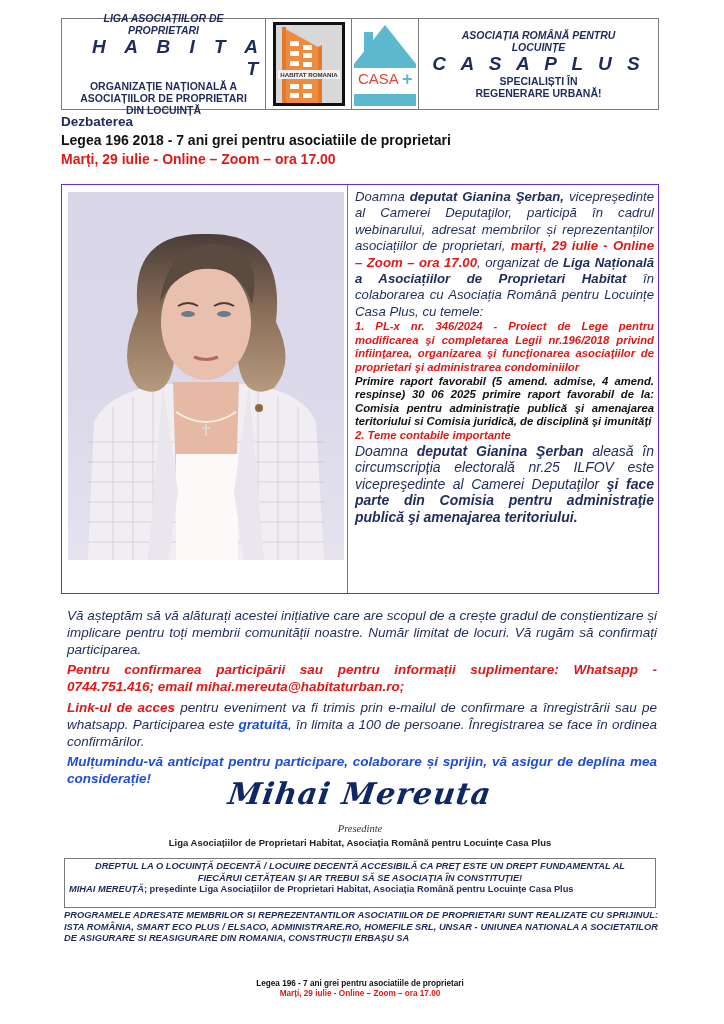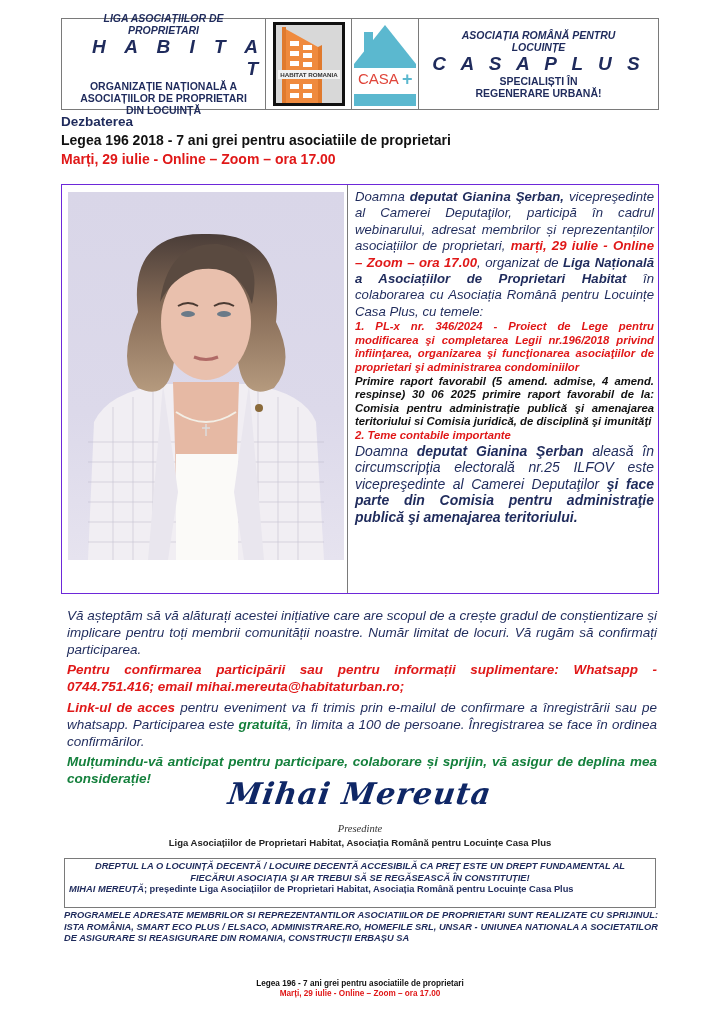--- a/index.html
+++ b/index.html
@@ -36,21 +36,21 @@
     .photo { width: 276px; height: 368px; background: linear-gradient(180deg,#d9d6e8 0%, #dcd9ea 60%, #e6e3ef 100%); position: relative; overflow: hidden; }
     .text-cell { flex: 1; padding: 4px 4px 0 7px; font-size: 13.2px; line-height: 16.4px; font-style: italic; text-align: justify; color: #1f2b5c; }
     .text-cell b { font-weight: bold; }
     .red { color: #e01818; }
     .small-red { font-size: 11.3px; line-height: 13.6px; font-weight: bold; color: #e01818; font-style: italic; text-align: justify; }
     .small-dark { font-size: 11.3px; line-height: 13.6px; font-weight: bold; color: #111; font-style: italic; text-align: justify; }
 
     .body-text { position: absolute; left: 67px; top: 608px; width: 590px; font-size: 13.5px; line-height: 16.8px; font-style: italic; text-align: justify; color: #1f2b5c; }
     .body-text p { margin-bottom: 4px; }
     .body-text .redb { color: #e01818; font-weight: bold; }
-    .body-text .navyb { color: #15803d; font-weight: bold; }
+    .body-text .navyb { color: #1d4ed8; font-weight: bold; }
 
     .signature { position: absolute; left: 61px; top: 776px; width: 598px; text-align: center; font-family: "DejaVu Serif", serif; font-style: italic; font-weight: bold; font-size: 30px; color: #0f2766; letter-spacing: 1px; transform: skewX(-8deg); }
     .pres { position: absolute; left: 61px; top: 823px; width: 598px; text-align: center; font-family: "Liberation Serif", serif; font-style: italic; font-size: 10.5px; color: #333; }
     .org-line { position: absolute; left: 61px; top: 837px; width: 598px; text-align: center; font-size: 9.5px; font-weight: bold; color: #222; }
 
     .quote-box { position: absolute; left: 64px; top: 858px; width: 592px; height: 50px; border: 1px solid #7a7a7a; padding: 2px 4px; font-size: 9.3px; line-height: 11.5px; font-weight: bold; font-style: italic; color: #1f2b5c; }
     .quote-box .c { text-align: center; }
     .quote-box .sig { font-style: normal; }
     .quote-box .sig i { }
 
@@ -198,21 +198,21 @@
   </p>
   <p class="navyb">Mulțumindu-vă anticipat pentru participare, colaborare și sprijin, vă asigur de deplina mea considerație!</p>
 </div>
 
 <div class="signature">Mihai Mereuta</div>
 <div class="pres">Presedinte</div>
 <div class="org-line">Liga Asociațiilor de Proprietari Habitat, Asociația Română pentru Locuințe Casa Plus</div>
 
 <div class="quote-box">
   <div class="c">DREPTUL LA O LOCUINȚĂ DECENTĂ / LOCUIRE DECENTĂ ACCESIBILĂ CA PREȚ ESTE UN DREPT FUNDAMENTAL AL</div>
-  <div class="c">FIECĂRUI ASOCIAȚIA ȘI AR TREBUI SĂ SE REGĂSEASCĂ ÎN CONSTITUȚIE!</div>
+  <div class="c">FIECĂRUI CETĂȚEAN ȘI AR TREBUI SĂ SE ASOCIAȚIA ÎN CONSTITUȚIE!</div>
   <div class="sig"><i>MIHAI MEREUȚĂ</i><span>; președinte Liga Asociațiilor de Proprietari Habitat, Asociația Română pentru Locuințe Casa Plus</span></div>
 </div>
 
 <div class="sponsors">PROGRAMELE ADRESATE MEMBRILOR SI REPREZENTANTILOR ASOCIATIILOR DE PROPRIETARI SUNT REALIZATE CU SPRIJINUL: ISTA ROMÂNIA, SMART ECO PLUS / ELSACO, ADMINISTRARE.RO, HOMEFILE SRL, UNSAR - UNIUNEA NATIONALA A SOCIETATILOR DE ASIGURARE SI REASIGURARE DIN ROMANIA, CONSTRUCȚII ERBAȘU SA</div>
 
 <div class="footer">
   <div class="f1">Legea 196 - 7 ani grei pentru asociatiile de proprietari</div>
   <div class="f2">Marți, 29 iulie - Online – Zoom – ora 17.00</div>
 </div>
 

